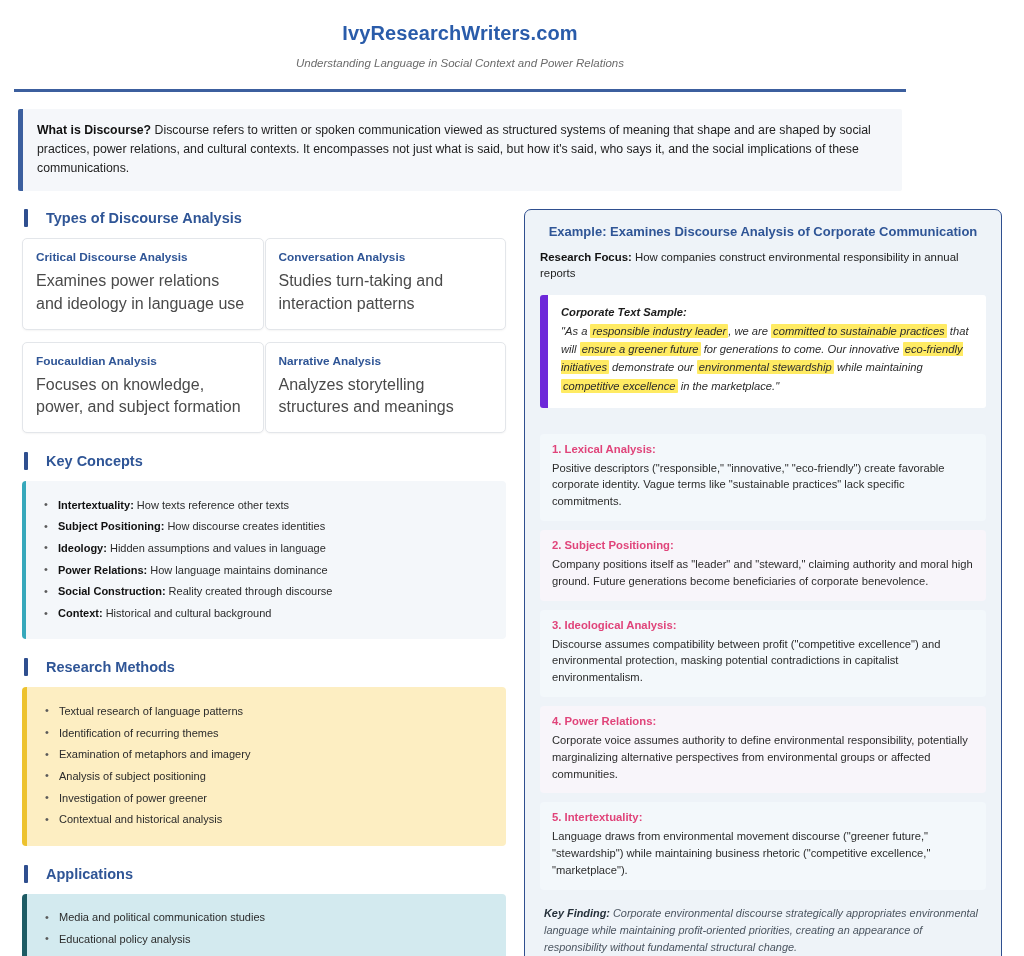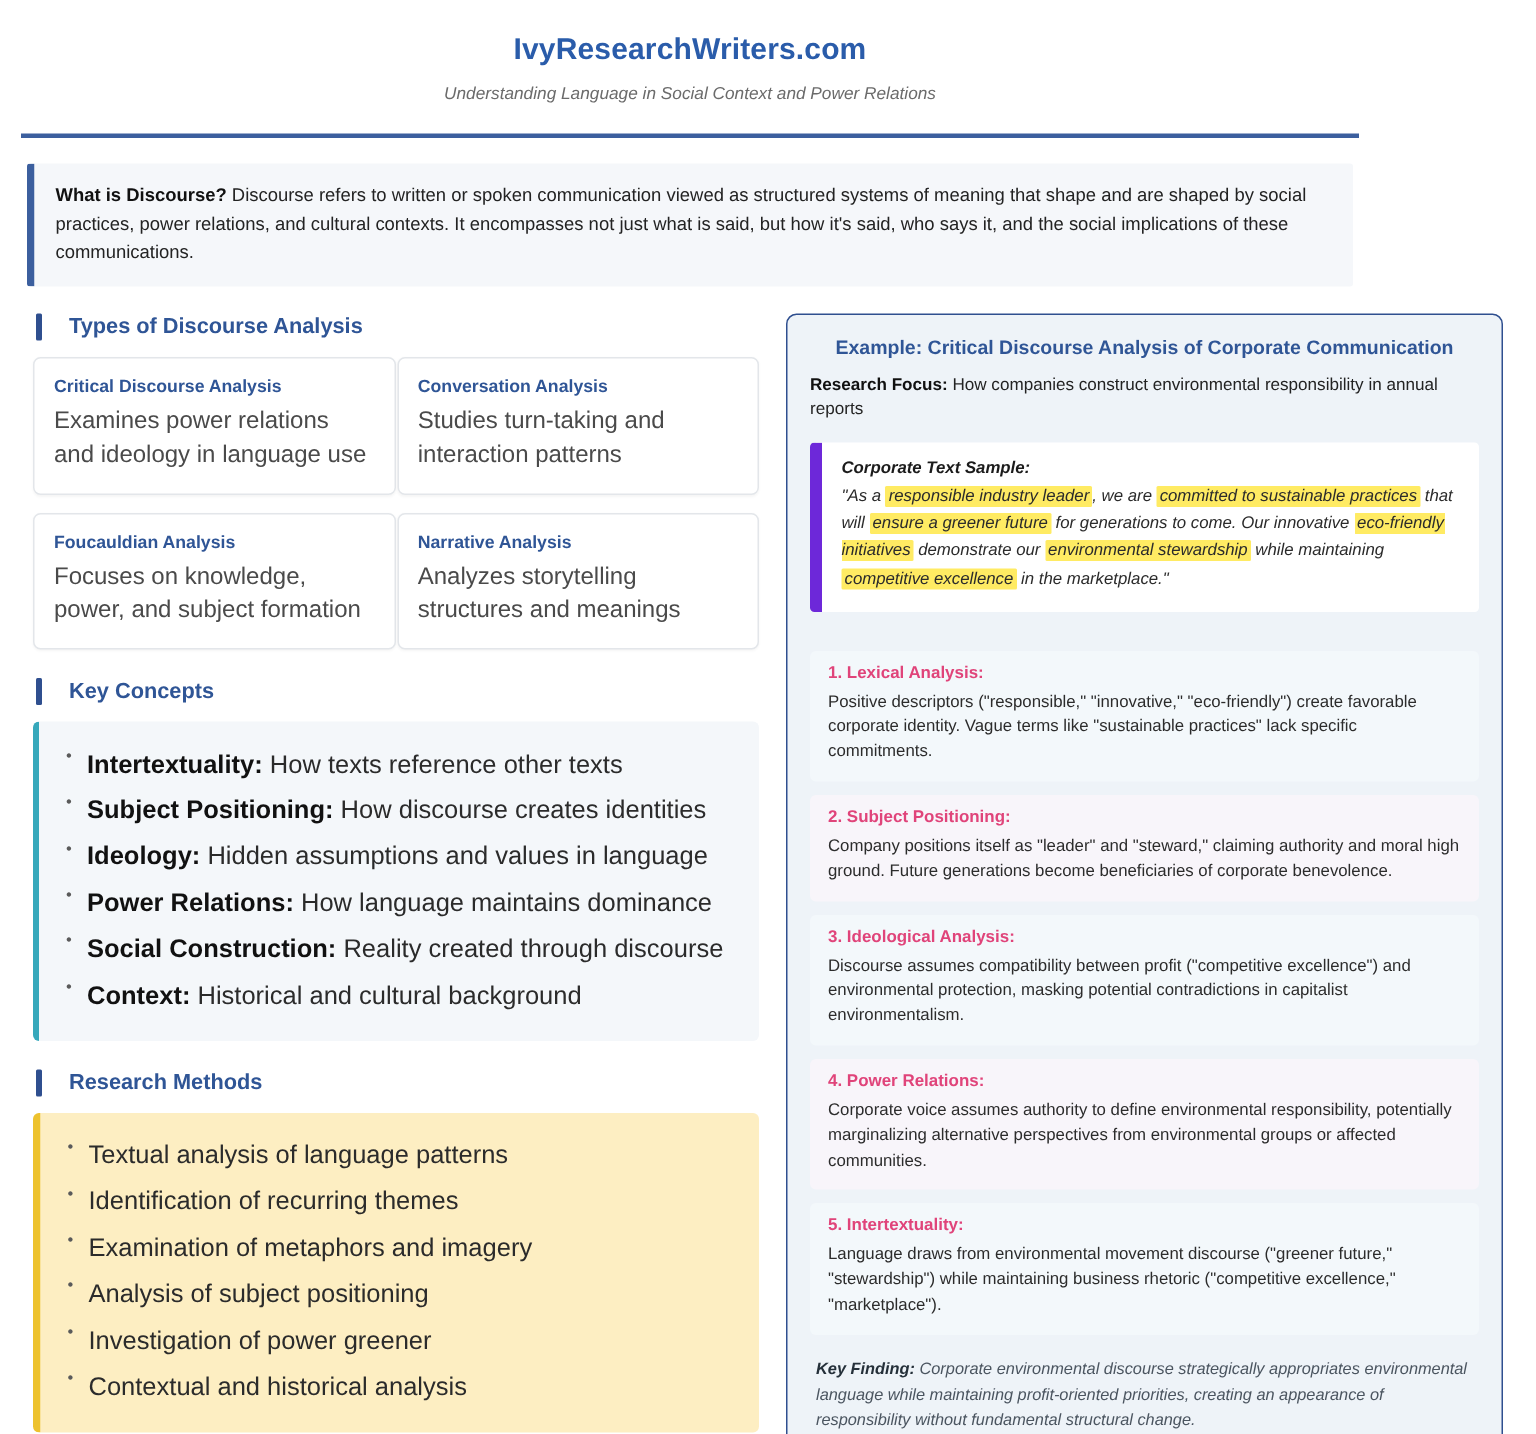--- a/index.html
+++ b/index.html
@@ -93,21 +93,21 @@
     font-size: 16px; color: #4a4a4a; line-height: 1.42;
   }
 
   
   .list-panel {
     border-radius: 4px;
     padding: 13px 16px 15px 16px;
   }
   .list-panel ul { list-style: none; }
   .list-panel li {
-    font-size: 17px;
+    font-size: 11px;
     line-height: 1.52;
     color: #2b2b2b;
     padding: 2.5px 0 2.5px 16px;
     position: relative;
   }
   .list-panel li::before {
     content: "\2022";
     position: absolute; left: 2px; top: 2px;
     color: #5a5a5a; font-size: 11px;
   }
@@ -252,21 +252,21 @@
         </div>
       </div>
 
       <div class="section">
         <div class="section-head">
           <div class="section-bar"></div>
           <div class="section-title">Research Methods</div>
         </div>
         <div class="list-panel panel-methods">
           <ul>
-            <li>Textual analysis of language patterns</li>
+            <li>Textual research of language patterns</li>
             <li>Identification of recurring themes</li>
             <li>Examination of metaphors and imagery</li>
             <li>Analysis of subject positioning</li>
             <li>Investigation of power greener</li>
             <li>Contextual and historical analysis</li>
           </ul>
         </div>
       </div>
 
       <div class="section">
@@ -282,21 +282,21 @@
 
           </ul>
         </div>
       </div>
 
     </div>
 
     <div class="col-right">
       <div class="example-panel">
 
-        <div class="example-title">Example: Critical Discourse Analysis of Corporate Communication</div>
+        <div class="example-title">Example: Examines Discourse Analysis of Corporate Communication</div>
 
         <div class="research-focus">
           <b>Research Focus:</b><span> How companies construct environmental responsibility in annual reports</span>
         </div>
 
         <div class="sample-box">
           <div class="sample-label">Corporate Text Sample:</div>
           <div class="sample-text"><span>"As a </span><mark>responsible industry leader</mark><span>, we are </span><mark>committed to sustainable practices</mark><span> that will </span><mark>ensure a greener future</mark><span> for generations to come. Our innovative </span><mark>eco-friendly initiatives</mark><span> demonstrate our </span><mark>environmental stewardship</mark><span> while maintaining </span><mark>competitive excellence</mark><span> in the marketplace."</span></div>
         </div>
 

